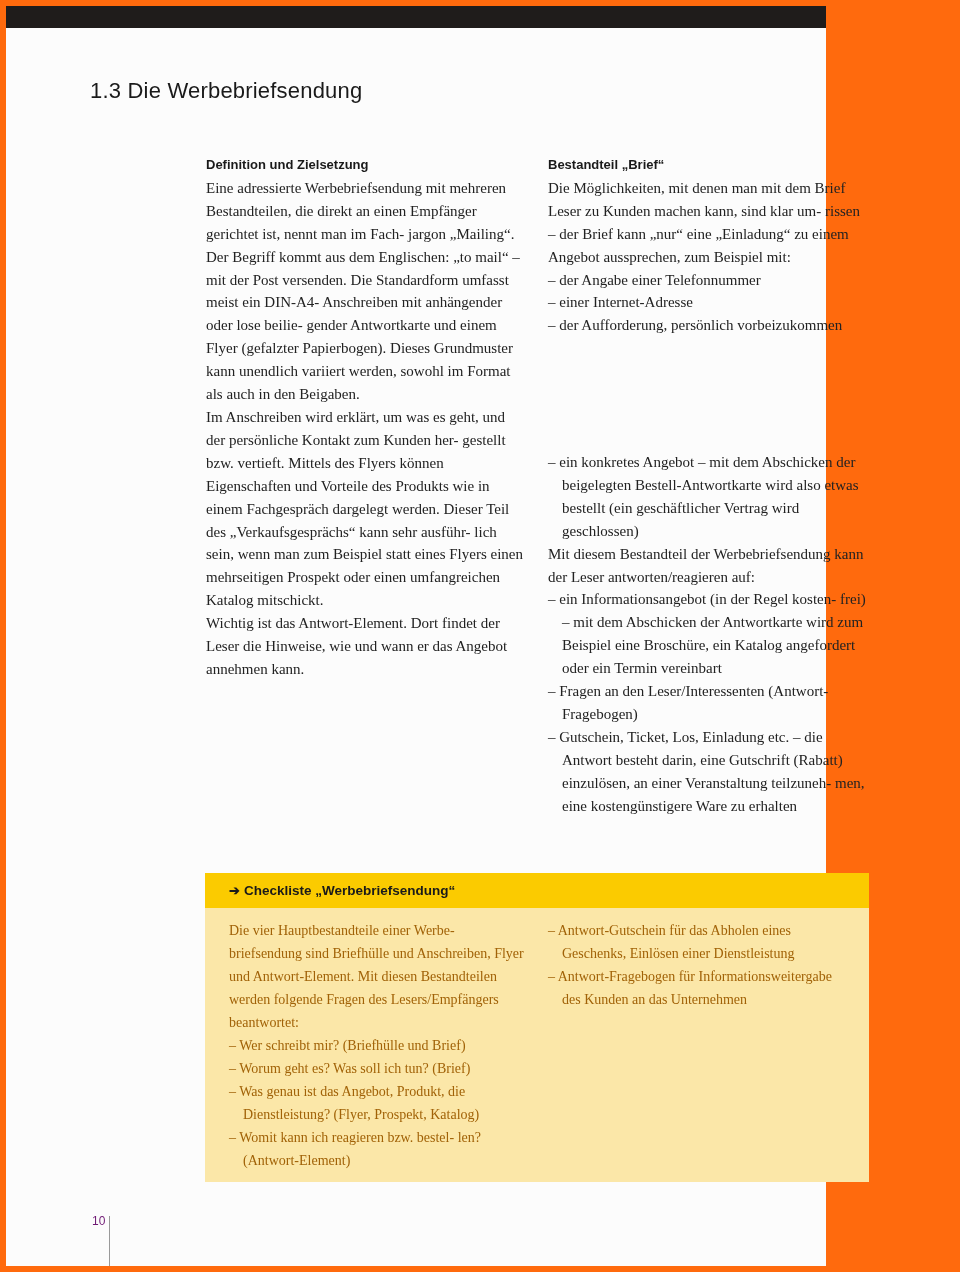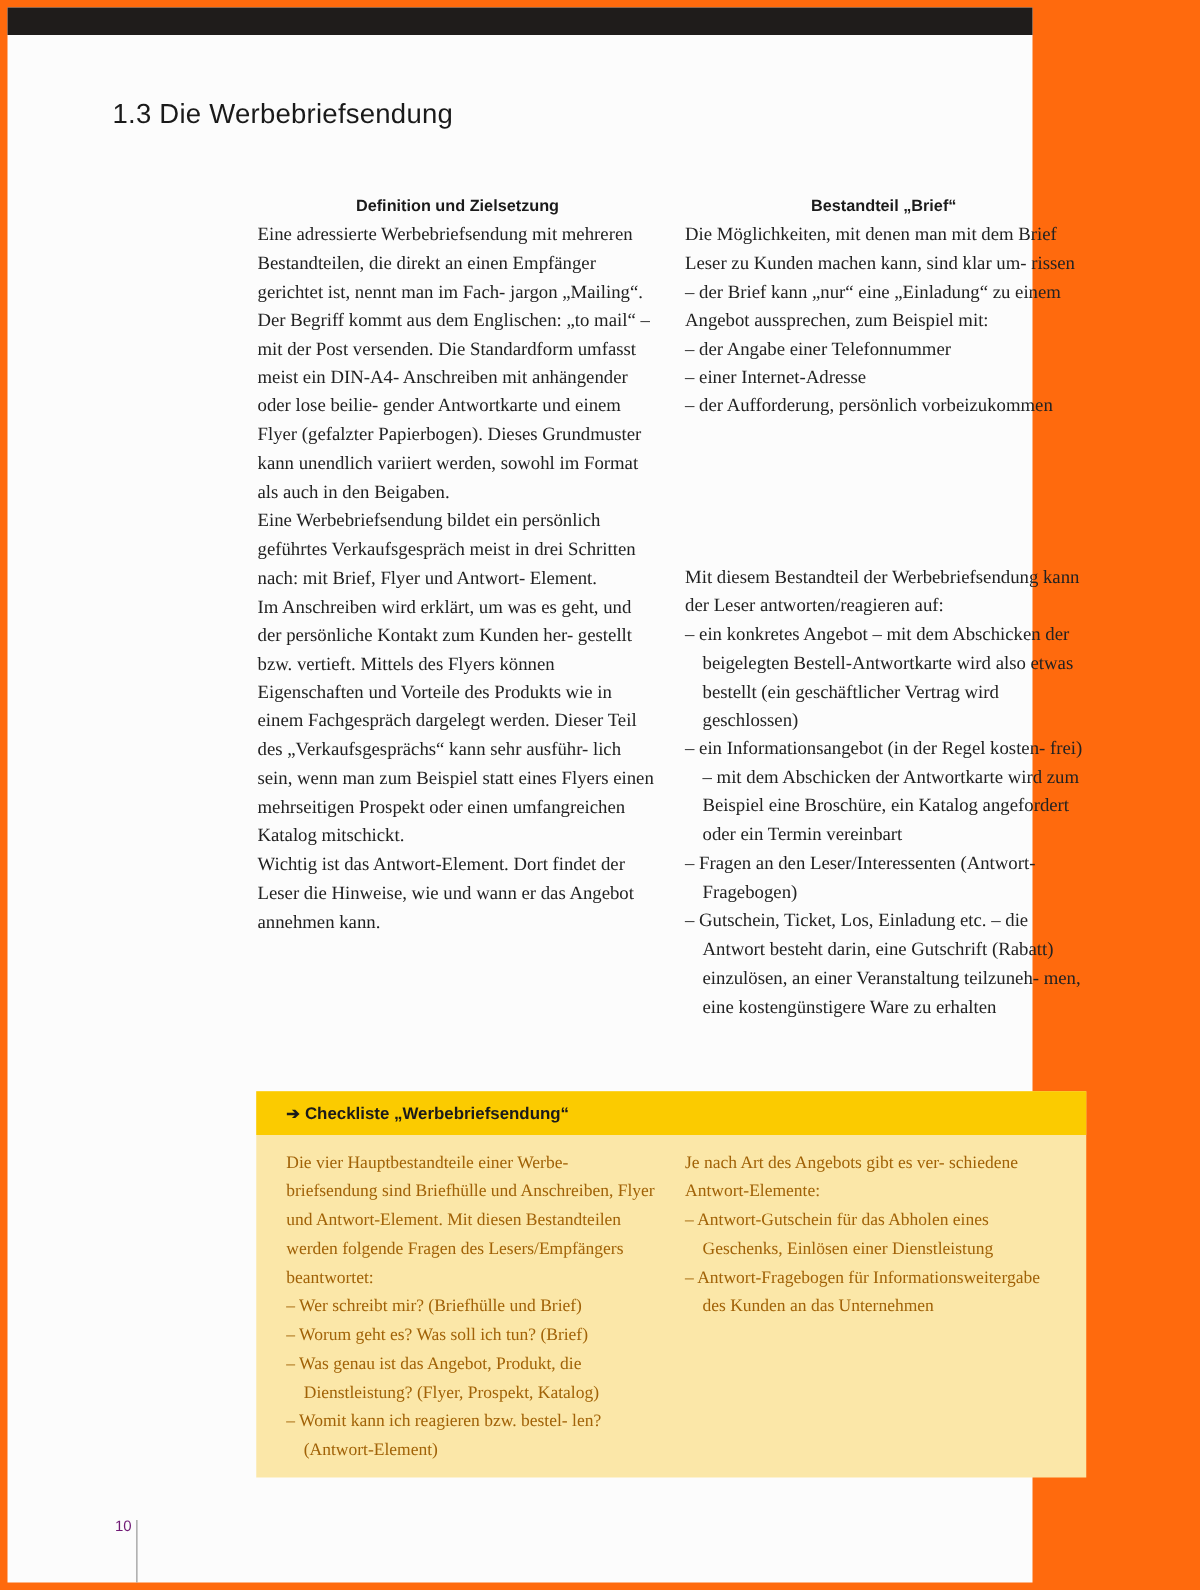--- a/index.html
+++ b/index.html
@@ -20,21 +20,21 @@
     position: absolute; left: 84px; top: 72px;
     font-family: "Liberation Sans", sans-serif; font-size: 22px; color: #1a1a1a;
     letter-spacing: 0.2px;
   }
   .col { position: absolute; width: 320px; font-size: 15px; line-height: 22.9px; color: #222; }
   .col.left { left: 200px; top: 148px; }
   .col.right { left: 542px; top: 148px; width: 318px; }
   .col.right2 { left: 542px; top: 445px; width: 318px; }
   .h {
     font-family: "Liberation Sans", sans-serif; font-weight: bold; font-size: 13px;
-    color: #1a1a1a; margin: 0; line-height: 22.9px; text-align: center;
+    color: #1a1a1a; margin: 0; line-height: 22.9px;
   }
   .p { margin: 0; }
   .li { padding-left: 14px; text-indent: -14px; }
   .box {
     position: absolute; left: 199px; top: 867px; width: 664px; height: 309px;
     background: #fbe7a8;
   }
   .box-head {
     height: 35px; background: #fbcb00;
     font-family: "Liberation Sans", sans-serif; font-weight: bold; font-size: 13.5px; color: #1a1a1a;
@@ -56,55 +56,53 @@
 </head>
 <body>
 
 <div class="page">
   <div class="topbar"></div>
   <div class="title">1.3 Die Werbebriefsendung</div>
 
   <div class="col left">
     <p class="h">Definition und Zielsetzung</p>
     <p class="p">Eine adressierte Werbebriefsendung mit mehreren Bestandteilen, die direkt an einen Empfänger gerichtet ist, nennt man im Fach- jargon „Mailing“. Der Begriff kommt aus dem Englischen: „to mail“ – mit der Post versenden. Die Standardform umfasst meist ein DIN-A4- Anschreiben mit anhängender oder lose beilie- gender Antwortkarte und einem Flyer (gefalzter Papierbogen). Dieses Grundmuster kann unendlich variiert werden, sowohl im Format als auch in den Beigaben.</p>
-    <p class="p">Eine Werbebriefsendung bildet ein persönlich geführtes Verkaufsgespräch meist in drei Schritten nach: mit Brief, Flyer und Antwort- Element.</p>
     <p class="p">Im Anschreiben wird erklärt, um was es geht, und der persönliche Kontakt zum Kunden her- gestellt bzw. vertieft. Mittels des Flyers können Eigenschaften und Vorteile des Produkts wie in einem Fachgespräch dargelegt werden. Dieser Teil des „Verkaufsgesprächs“ kann sehr ausführ- lich sein, wenn man zum Beispiel statt eines Flyers einen mehrseitigen Prospekt oder einen umfangreichen Katalog mitschickt.</p>
     <p class="p">Wichtig ist das Antwort-Element. Dort findet der Leser die Hinweise, wie und wann er das Angebot annehmen kann.</p>
   </div>
 
   <div class="col right">
     <p class="h">Bestandteil „Brief“</p>
     <p class="p">Die Möglichkeiten, mit denen man mit dem Brief Leser zu Kunden machen kann, sind klar um- rissen – der Brief kann „nur“ eine „Einladung“ zu einem Angebot aussprechen, zum Beispiel mit:</p>
     <p class="p">– der Angabe einer Telefonnummer</p>
     <p class="p">– einer Internet-Adresse</p>
     <p class="p">– der Aufforderung, persönlich vorbeizukommen</p>
   </div>
 
   <div class="col right2">
+    <p class="p li">– ein konkretes Angebot – mit dem Abschicken der beigelegten Bestell-Antwortkarte wird also etwas bestellt (ein geschäftlicher Vertrag wird geschlossen)</p>
     <p class="p">Mit diesem Bestandteil der Werbebriefsendung kann der Leser antworten/reagieren auf:</p>
-    <p class="p li">– ein konkretes Angebot – mit dem Abschicken der beigelegten Bestell-Antwortkarte wird also etwas bestellt (ein geschäftlicher Vertrag wird geschlossen)</p>
     <p class="p li">– ein Informationsangebot (in der Regel kosten- frei) – mit dem Abschicken der Antwortkarte wird zum Beispiel eine Broschüre, ein Katalog angefordert oder ein Termin vereinbart</p>
     <p class="p li">– Fragen an den Leser/Interessenten (Antwort- Fragebogen)</p>
     <p class="p li">– Gutschein, Ticket, Los, Einladung etc. – die Antwort besteht darin, eine Gutschrift (Rabatt) einzulösen, an einer Veranstaltung teilzuneh- men, eine kostengünstigere Ware zu erhalten</p>
   </div>
 
   <div class="box">
     <div class="box-head">
       <span class="arrow">➔</span>
       <span>Checkliste „Werbebriefsendung“</span>
     </div>
     <div class="box-col l">
       <p class="p">Die vier Hauptbestandteile einer Werbe- briefsendung sind Briefhülle und Anschreiben, Flyer und Antwort-Element. Mit diesen Bestandteilen werden folgende Fragen des Lesers/Empfängers beantwortet:</p>
       <p class="p li">– Wer schreibt mir? (Briefhülle und Brief)</p>
       <p class="p li">– Worum geht es? Was soll ich tun? (Brief)</p>
       <p class="p li">– Was genau ist das Angebot, Produkt, die Dienstleistung? (Flyer, Prospekt, Katalog)</p>
       <p class="p li">– Womit kann ich reagieren bzw. bestel- len? (Antwort-Element)</p>
     </div>
     <div class="box-col r">
-      <p class="p">Je nach Art des Angebots gibt es ver- schiedene Antwort-Elemente:</p>
       <p class="p li">– Antwort-Gutschein für das Abholen eines Geschenks, Einlösen einer Dienstleistung</p>
       <p class="p li">– Antwort-Fragebogen für Informationsweitergabe des Kunden an das Unternehmen</p>
     </div>
   </div>
 
   <div class="pageno">10</div>
   <div class="vline"></div>
 </div>
 
 </body></html>

